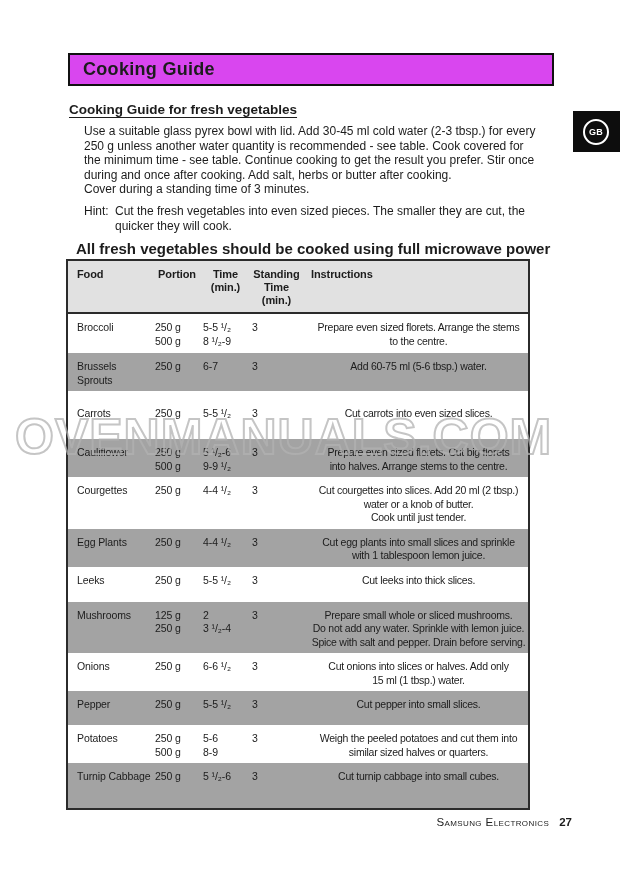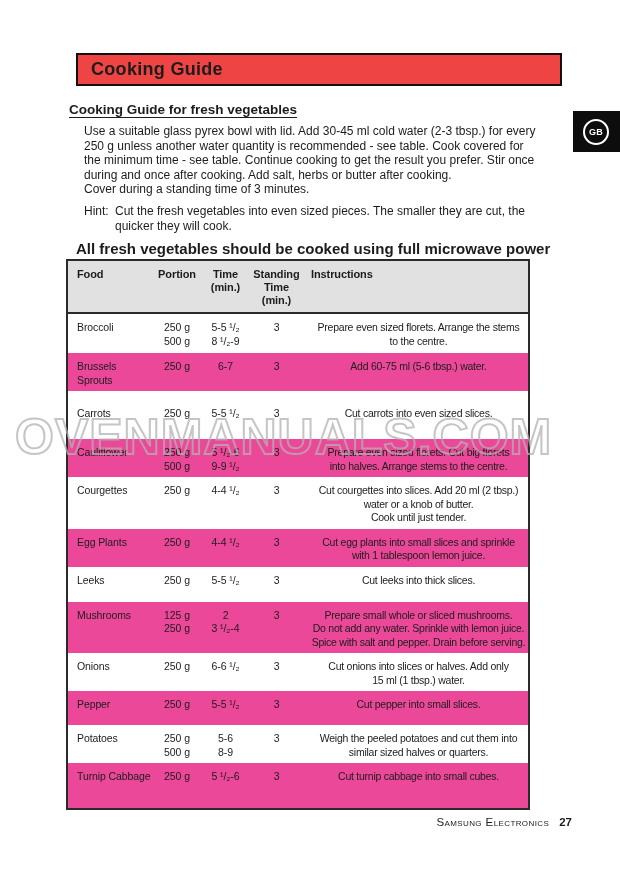--- a/index.html
+++ b/index.html
@@ -7,25 +7,25 @@
     position:relative;
     width:620px; height:872px;
     background:#ffffff;
     font-family:"Liberation Sans", sans-serif;
     color:#1c1c1c;
     overflow:hidden;
   }
 
   
   .title-box {
-    position:absolute; left:76px; top:53px;
+    position:absolute; left:68px; top:53px;
     width:482px; height:29px;
     border:2px solid #111;
     display:flex; align-items:center;
-    background:#ef4444;
+    background:#d946ef;
   }
   .title-box h1 {
     margin:0; padding-left:13px;
     font-size:18px; font-weight:bold; letter-spacing:0.3px;
   }
 
   
   .gb-badge {
     position:absolute; left:573px; top:111px;
     width:47px; height:41px;
@@ -96,27 +96,26 @@
     text-align:center; vertical-align:top;
     padding:7px 2px 5px 2px;
     white-space:pre-line; line-height:13px;
   }
   .cooking-table th.h-food         { text-align:left; padding-left:9px; }
   .cooking-table th.h-instructions { text-align:left; padding-left:8px; }
 
   .cooking-table td {
     vertical-align:top;
     padding:7px 2px 4px 2px;
-    text-align:center;
     white-space:pre-line;
   }
   .cooking-table td.col-food         { text-align:left; padding-left:9px; }
   .cooking-table td.col-instructions { text-align:center; padding-left:8px; letter-spacing:-0.25px; }
   .cooking-table tbody tr            { background:#ffffff; }
-  .cooking-table tbody tr.shaded     { background:#ec4899; }
+  .cooking-table tbody tr.shaded     { background:#a3a3a3; }
 
   .cooking-table tbody tr:nth-child(1)  { height:40px; }
   .cooking-table tbody tr:nth-child(2)  { height:34px; }
   .cooking-table tbody tr:nth-child(3)  { height:48px; }
   .cooking-table tbody tr:nth-child(3) td { padding-top:16px; }
   .cooking-table tbody tr:nth-child(4)  { height:37px; }
   .cooking-table tbody tr:nth-child(5)  { height:40px; }
   .cooking-table tbody tr:nth-child(6)  { height:38px; }
   .cooking-table tbody tr:nth-child(7)  { height:35px; }
   .cooking-table tbody tr:nth-child(8)  { height:45px; }

